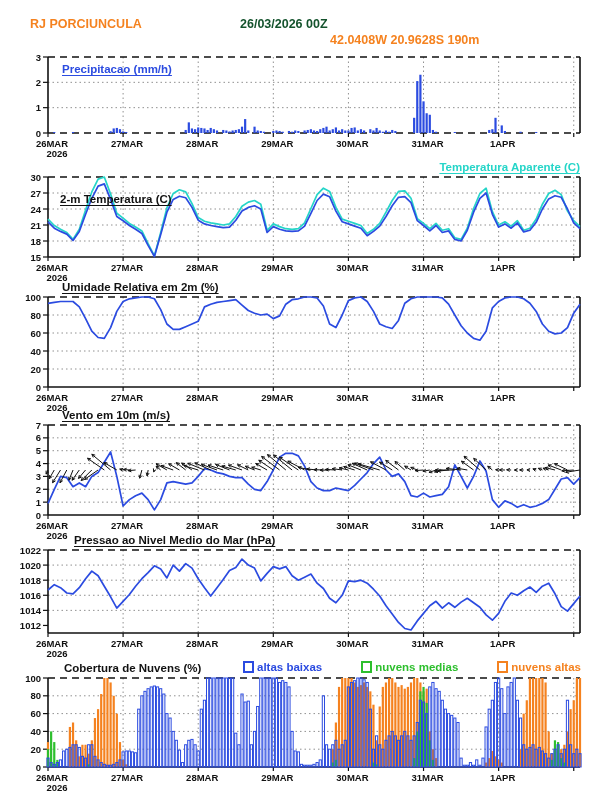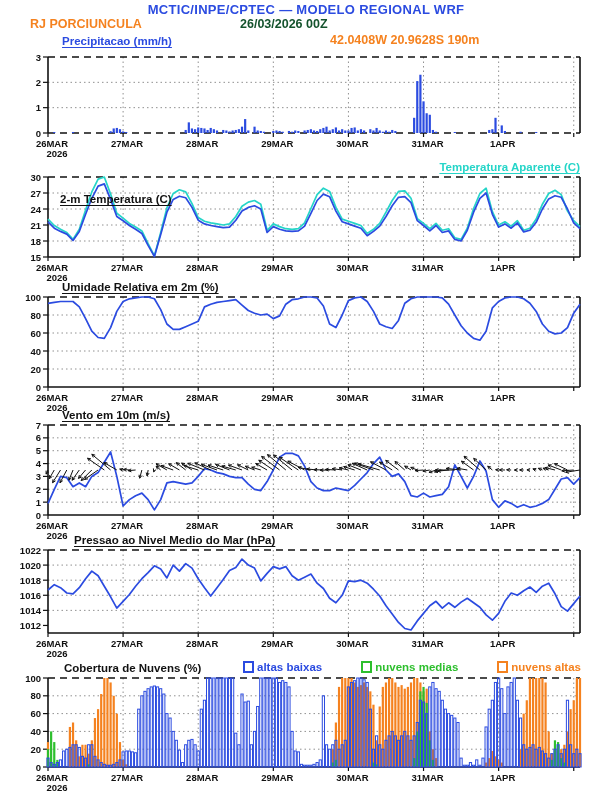--- a/index.html
+++ b/index.html
@@ -916,26 +916,25 @@
         <rect x="560.1235294117647" y="753.65" width="2.2" height="13.350000000000023" fill="none" stroke="#2b4be0" stroke-width="1"></rect>
         <rect x="563.2529411764706" y="749.2" width="2.2" height="17.799999999999955" fill="none" stroke="#2b4be0" stroke-width="1"></rect>
         <rect x="566.3823529411765" y="700.25" width="2.2" height="66.75" fill="none" stroke="#2b4be0" stroke-width="1"></rect>
         <rect x="569.5117647058823" y="744.75" width="2.2" height="22.25" fill="none" stroke="#2b4be0" stroke-width="1"></rect>
         <rect x="572.6411764705882" y="753.65" width="2.2" height="13.350000000000023" fill="none" stroke="#2b4be0" stroke-width="1"></rect>
         <rect x="575.7705882352941" y="749.2" width="2.2" height="17.799999999999955" fill="none" stroke="#2b4be0" stroke-width="1"></rect>
         <rect x="578.9" y="753.65" width="2.2" height="13.350000000000023" fill="none" stroke="#2b4be0" stroke-width="1"></rect>
       </g>
     </svg>
 
-  <div class="lbl h1" style="color: rgb(43, 75, 224);">MCTIC/INPE/CPTEC — MODELO REGIONAL WRF</div>
   <div class="lbl station" style="color: rgb(245, 130, 31); text-align: center;">RJ PORCIUNCULA</div>
   <div class="lbl run" style="color: #14532d;">26/03/2026 00Z</div>
   <div class="lbl coords" style="color: rgb(245, 130, 31);">42.0408W 20.9628S 190m</div>
 
-  <div class="lbl ptitle t1" style="color: rgb(43, 75, 224);">Precipitacao (mm/h)</div>
+  <div class="lbl ptitle t1" style="color: rgb(43, 75, 224); margin-top: 28px;">Precipitacao (mm/h)</div>
   <div class="lbl ptitle t2">2-m Temperatura (C)</div>
   <div class="lbl ptitle t2b" style="color: rgb(37, 213, 200);">Temperatura Aparente (C)</div>
   <div class="lbl ptitle t3">Umidade Relativa em 2m (%)</div>
   <div class="lbl ptitle t4">Vento em 10m (m/s)</div>
   <div class="lbl ptitle t5">Pressao ao Nivel Medio do Mar (hPa)</div>
   <div class="lbl ptitle t6">Cobertura de Nuvens (%)</div>
 
   <div class="legend">
     <span class="li">
         <span class="sq" style="border-color: rgb(43, 75, 224);"></span>

